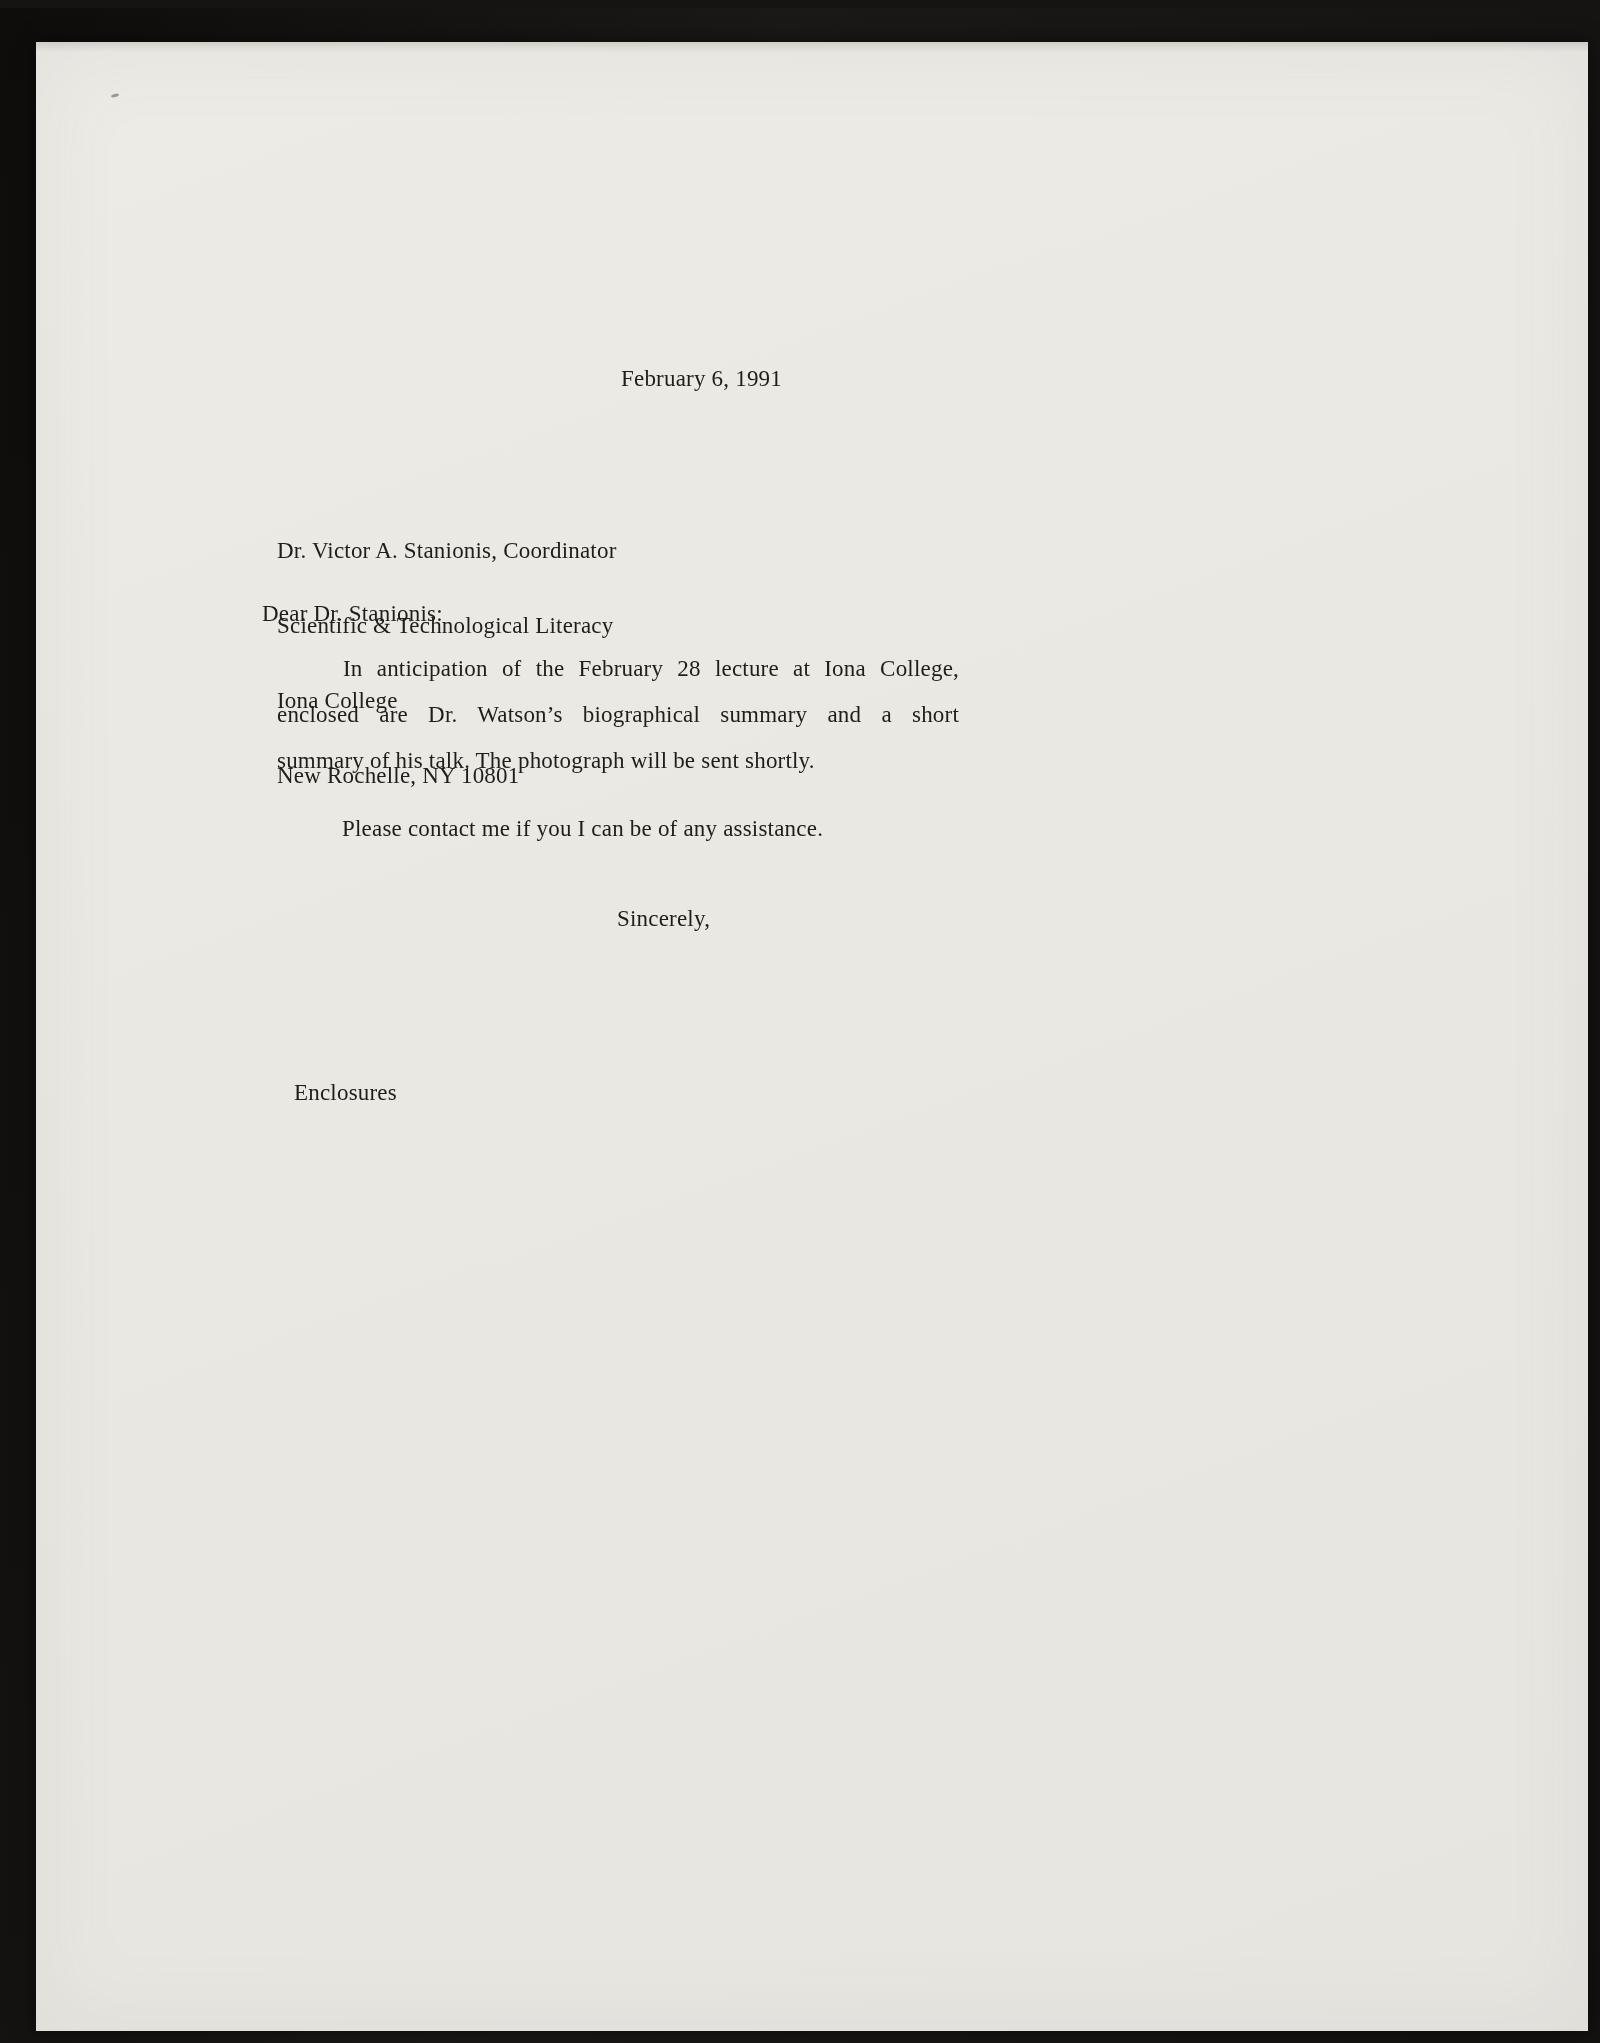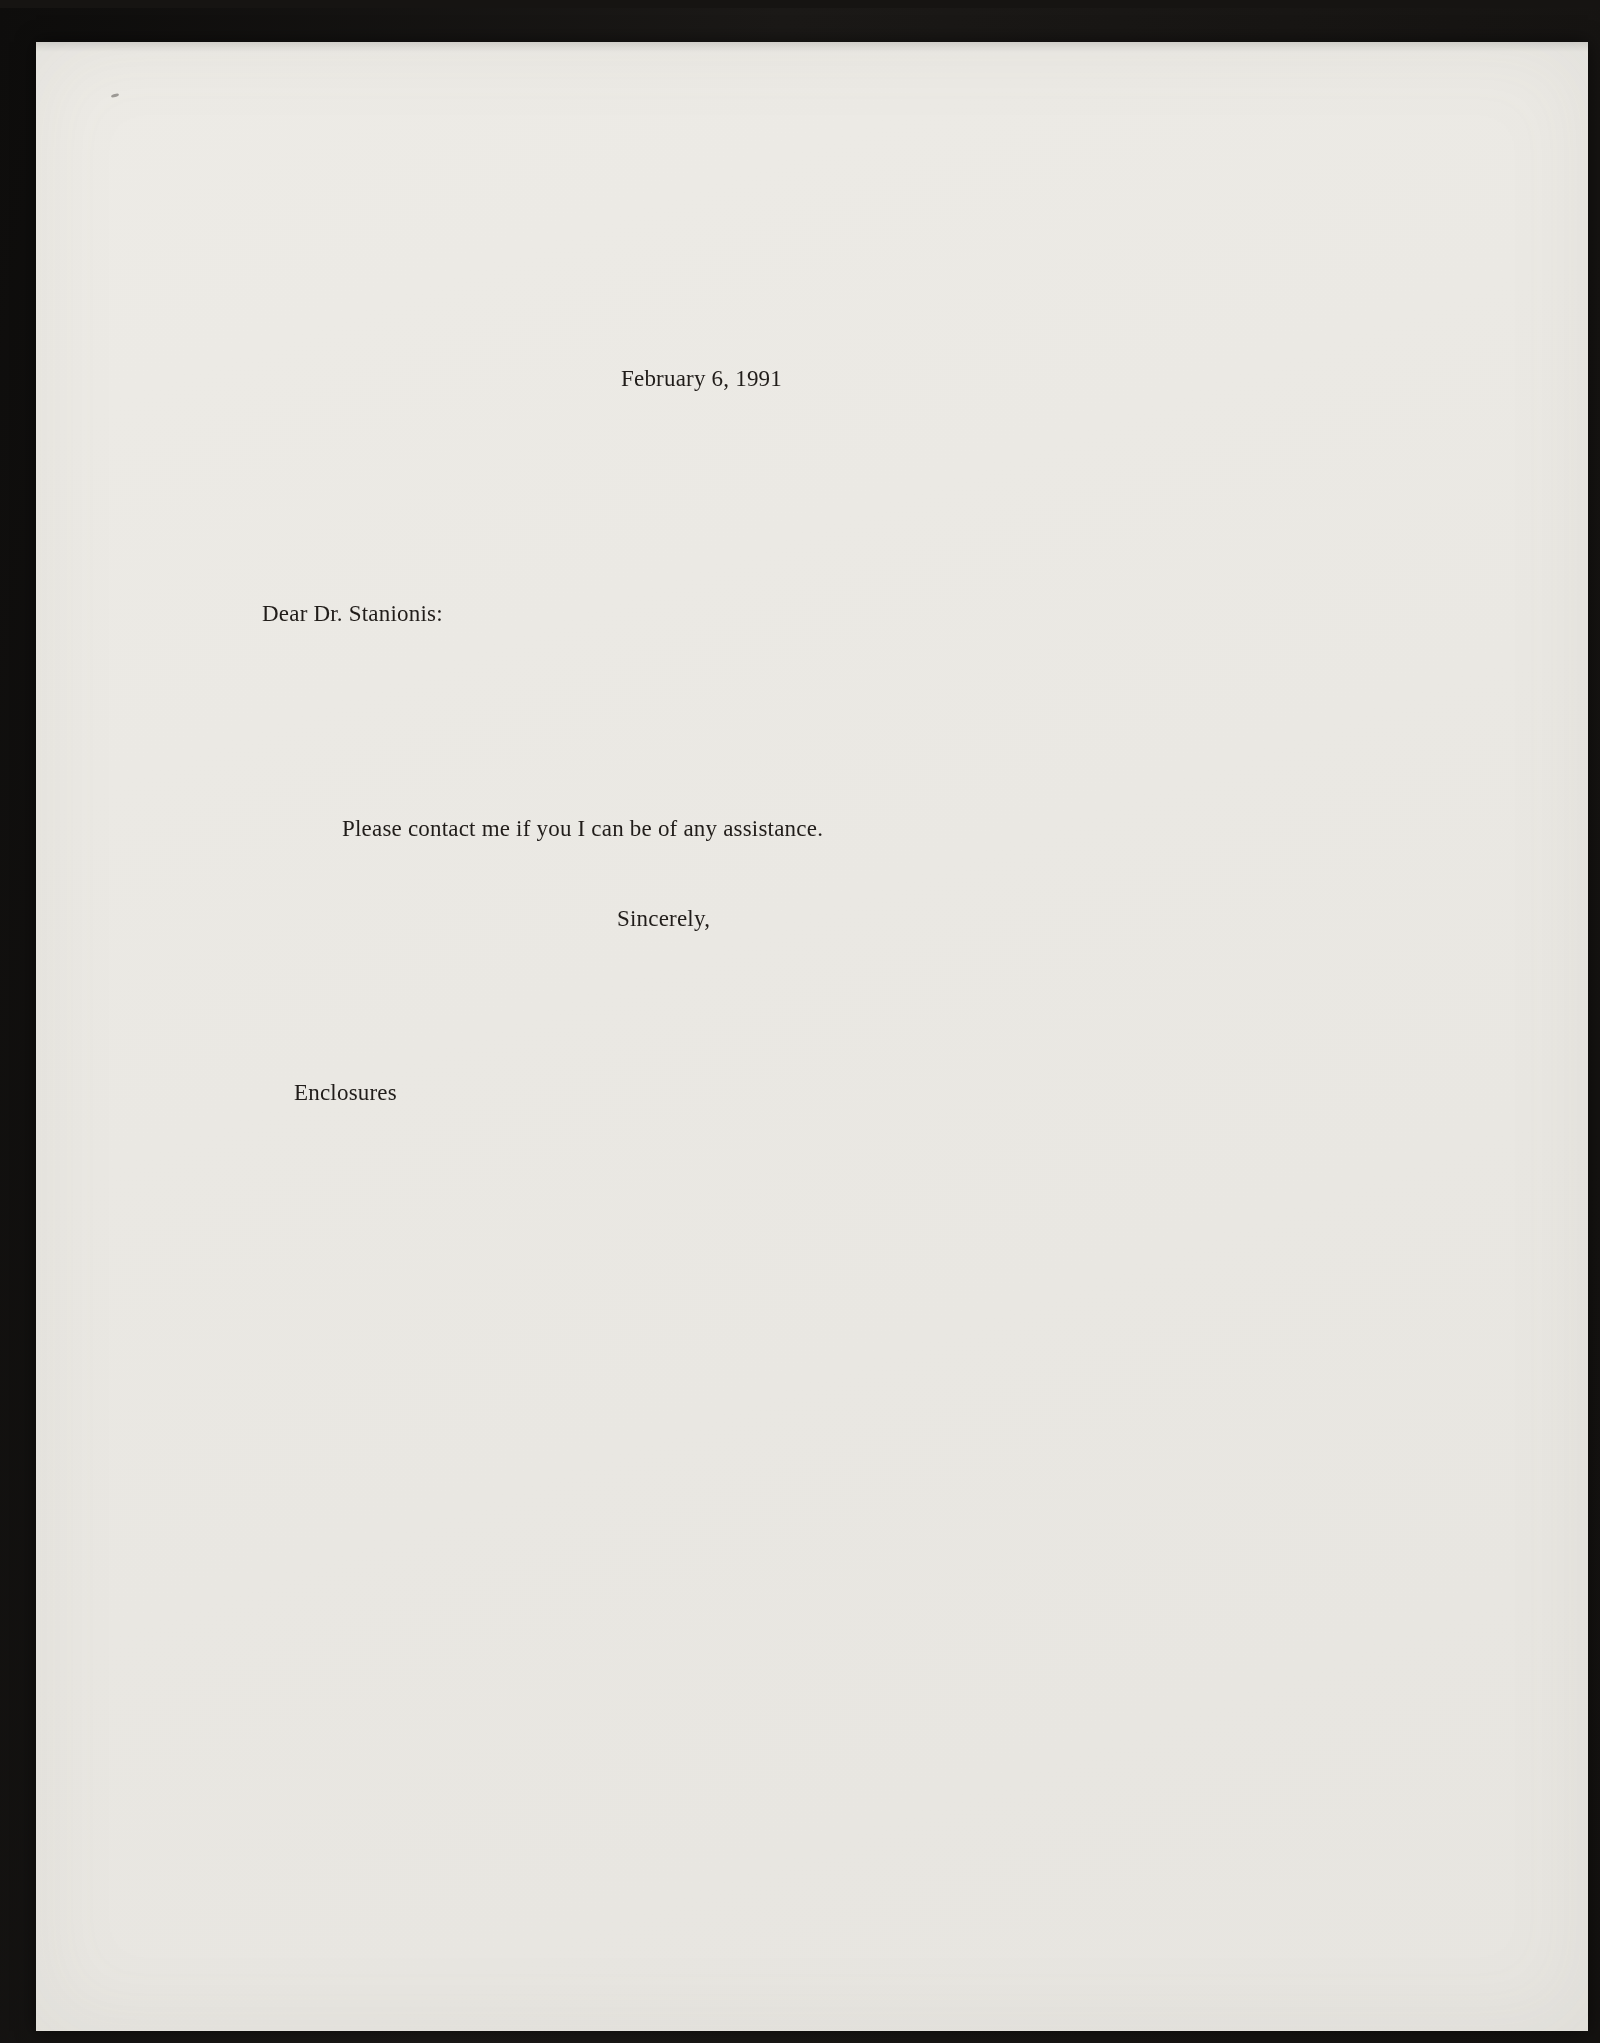--- a/index.html
+++ b/index.html
@@ -93,23 +93,34 @@
 </head>
 <body>
 
 <div class="scan-stage">
   <div class="paper">
 
     <span class="speck"></span>
 
     <div class="txt date-line">February 6, 1991</div>
 
+    <div class="txt recipient-block">
+      <span class="addr-line">Dr. Victor A. Stanionis, Coordinator</span>
+      <span class="addr-line">Scientific &amp; Technological Literacy</span>
+      <span class="addr-line">Iona College</span>
+      <span class="addr-line">New Rochelle, NY 10801</span>
+    </div>
 
     <div class="txt salutation">Dear Dr. Stanionis:</div>
 
+    <div class="txt body-para-1">
+      <div class="jline indent">In anticipation of the February 28 lecture at Iona College,</div>
+      <div class="jline">enclosed are Dr. Watson’s biographical summary and a short</div>
+      <div class="plain">summary of his talk.  The photograph will be sent shortly.</div>
+    </div>
 
     <div class="txt body-para-2">Please contact me if you I can be of any assistance.</div>
 
     <div class="txt closing">Sincerely,</div>
 
 
     <div class="txt enclosures">Enclosures</div>
 
   </div>
 </div>

